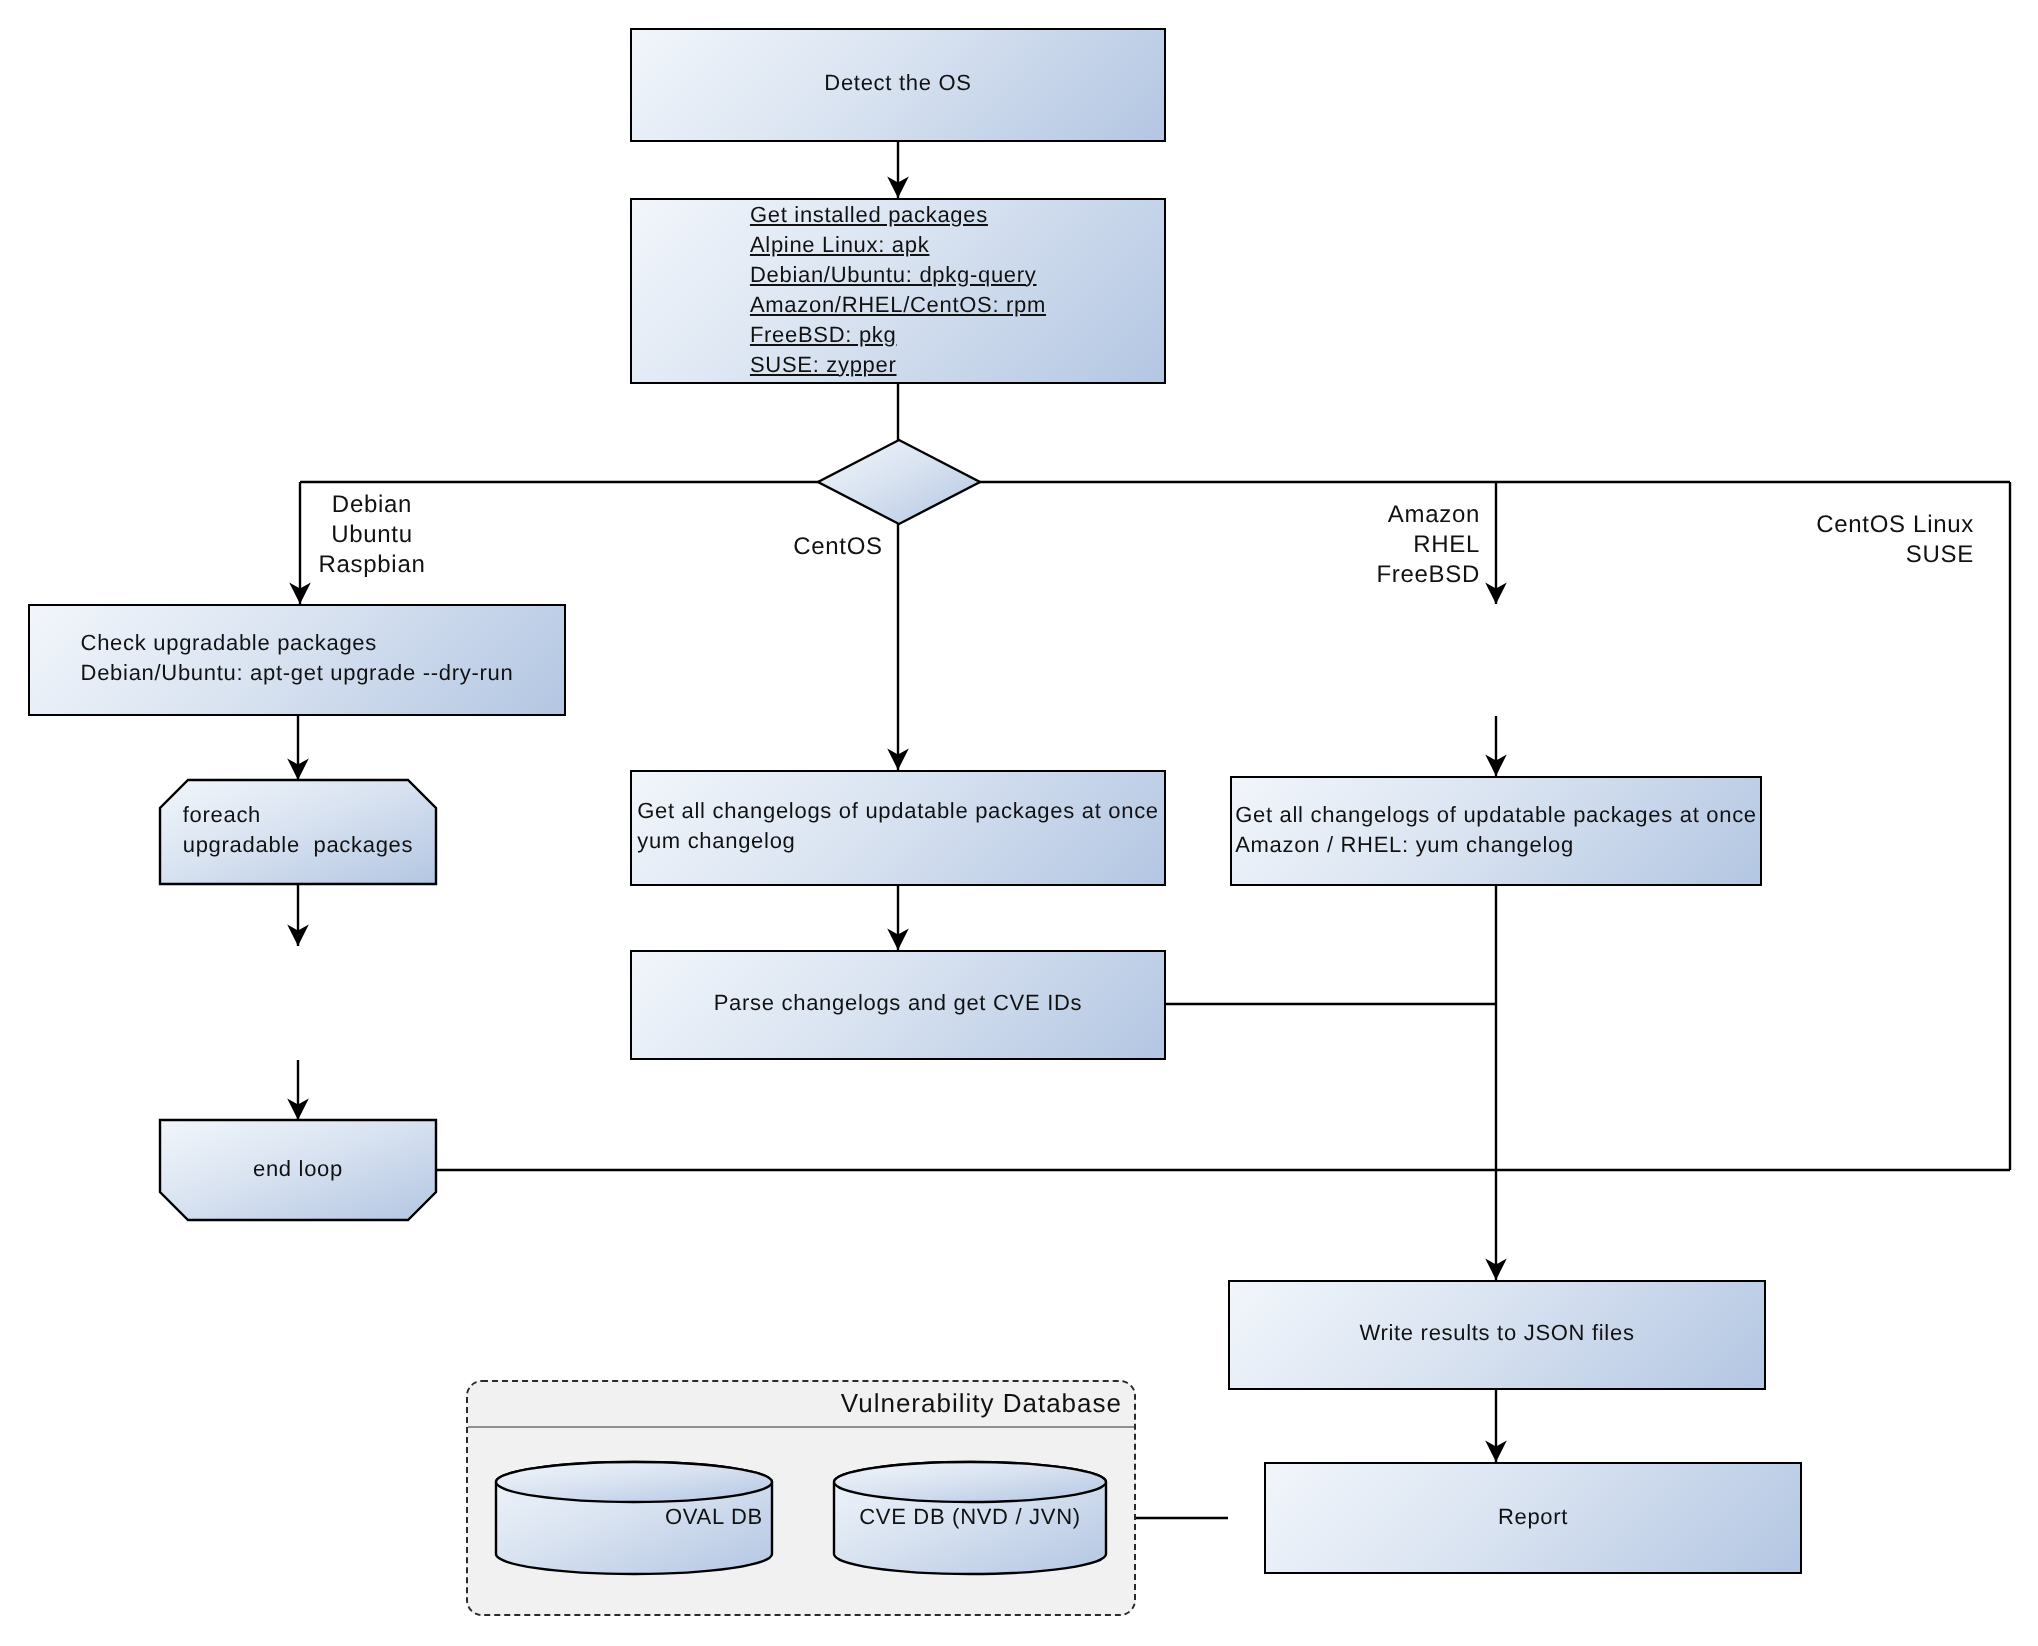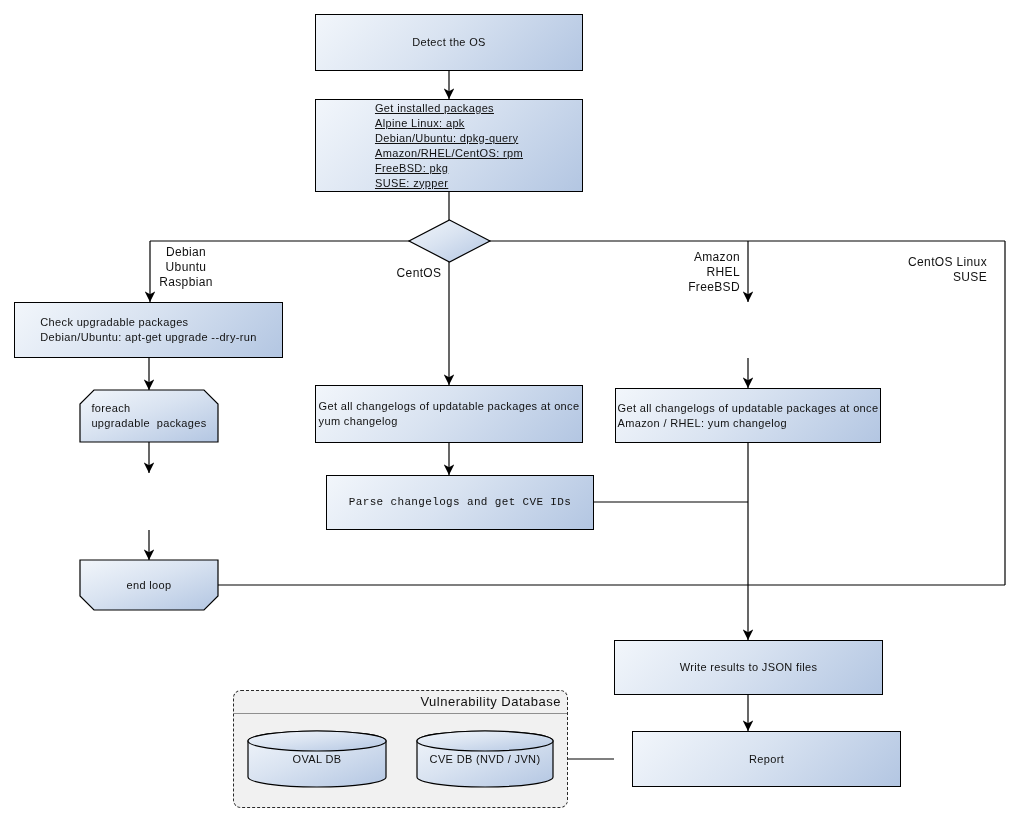--- a/index.html
+++ b/index.html
@@ -111,21 +111,21 @@
     <div class="txt center">Check upgradable packages
 Debian/Ubuntu: apt-get upgrade --dry-run</div>
   </div>
 
 
   <div class="node" style="left:315px;top:385px;width:268px;height:58px;">
     <div class="txt center">Get all changelogs of updatable packages at once
 yum changelog</div>
   </div>
 
-  <div class="node" style="left:326px;top:475px;width:268px;height:55px;font-family:Liberation Mono, monospace;">
+  <div class="node" style="left:315px;top:475px;width:268px;height:55px;">
     <div class="txt center">Parse changelogs and get CVE IDs</div>
   </div>
 
 
   <div class="node" style="left:615px;top:388px;width:266px;height:55px;">
     <div class="txt center">Get all changelogs of updatable packages at once
 Amazon / RHEL: yum changelog</div>
   </div>
 
   <div class="node" style="left:614px;top:640px;width:269px;height:55px;">
@@ -138,21 +138,21 @@
 
   <div class="overlay" style="left:80px;top:390px;width:138px;height:52px;">
     <div class="txt center">foreach
 upgradable  packages</div>
   </div>
 
   <div class="overlay" style="left:80px;top:560px;width:138px;height:50px;">
     <div class="txt center">end loop</div>
   </div>
 
-  <div class="overlay" style="left:248px;top:731px;width:138px;height:56px;">
+  <div class="overlay" style="left:248px;top:731px;width:138px;height:56px;padding-left:40px;">
     <div class="txt center">OVAL DB</div>
   </div>
 
   <div class="overlay" style="left:417px;top:731px;width:136px;height:56px;">
     <div class="txt center">CVE DB (NVD / JVN)</div>
   </div>
 
   <div class="elabel center" style="left:150px;top:245px;width:72px;">Debian
 Ubuntu
 Raspbian</div>

